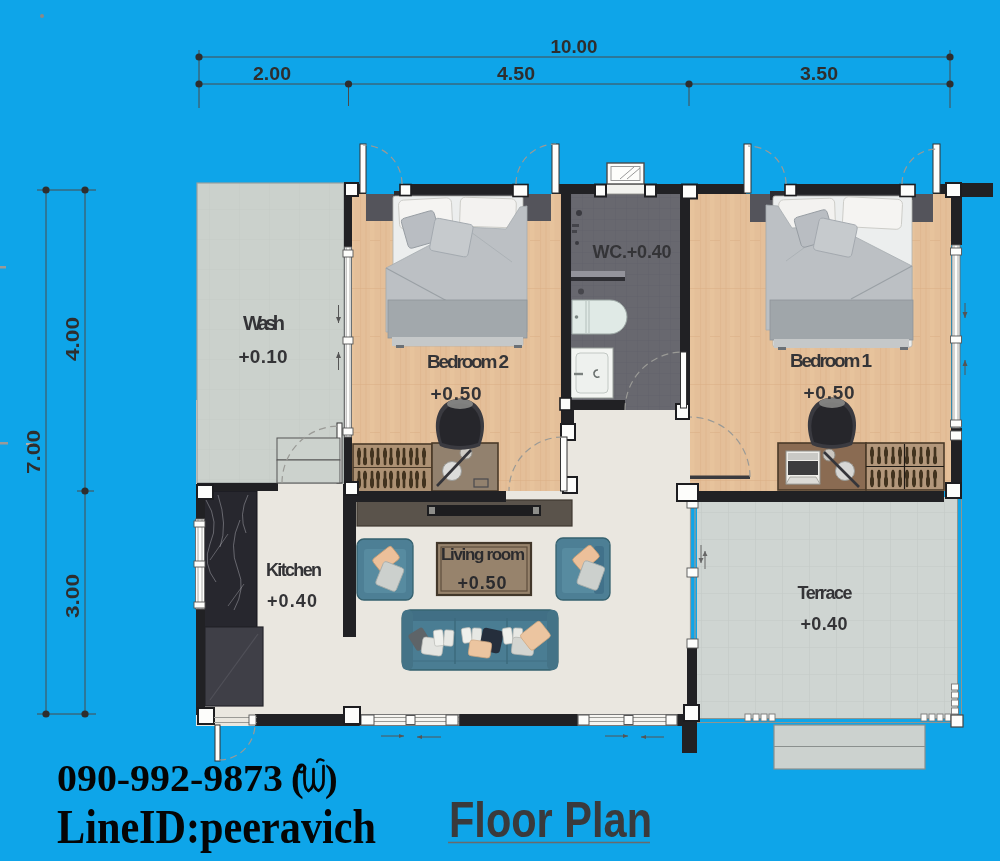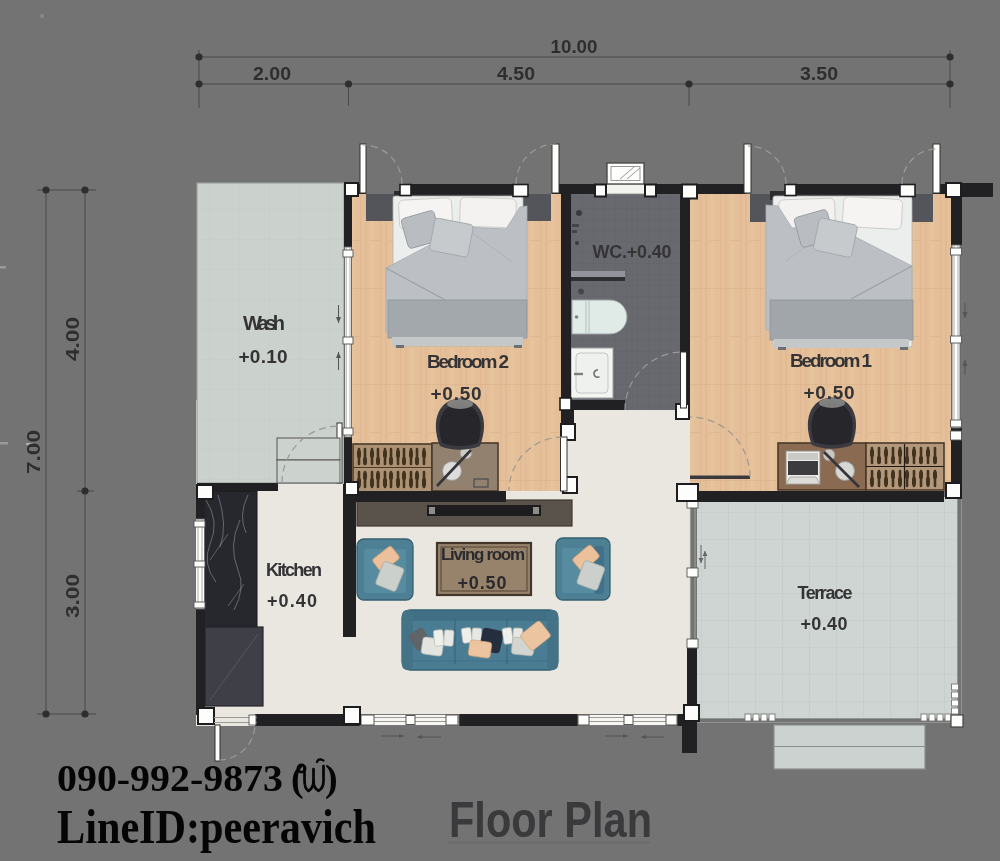--- a/index.html
+++ b/index.html
@@ -1,15 +1,15 @@
 <!DOCTYPE html>
 <html><head><meta charset="utf-8">
 <style>
 html,body{margin:0;padding:0;background:#fff;}
-#page{position:relative;width:1000px;height:861px;background:#737373;overflow:hidden;
+#page{position:relative;width:1000px;height:861px;background:#0ea5e9;overflow:hidden;
 font-family:"Liberation Sans",sans-serif;}
 svg{position:absolute;left:0;top:0;}
 </style></head>
 <body>
 <div id="page">
 <svg width="1000" height="861" viewBox="0 0 1000 861">
 <defs>
 <pattern id="wood" width="20" height="96" patternUnits="userSpaceOnUse">
  <rect width="20" height="96" fill="#e4bf99"></rect>
  <rect x="0" width="1.2" height="96" fill="#dcb28b" opacity="0.55"></rect>

